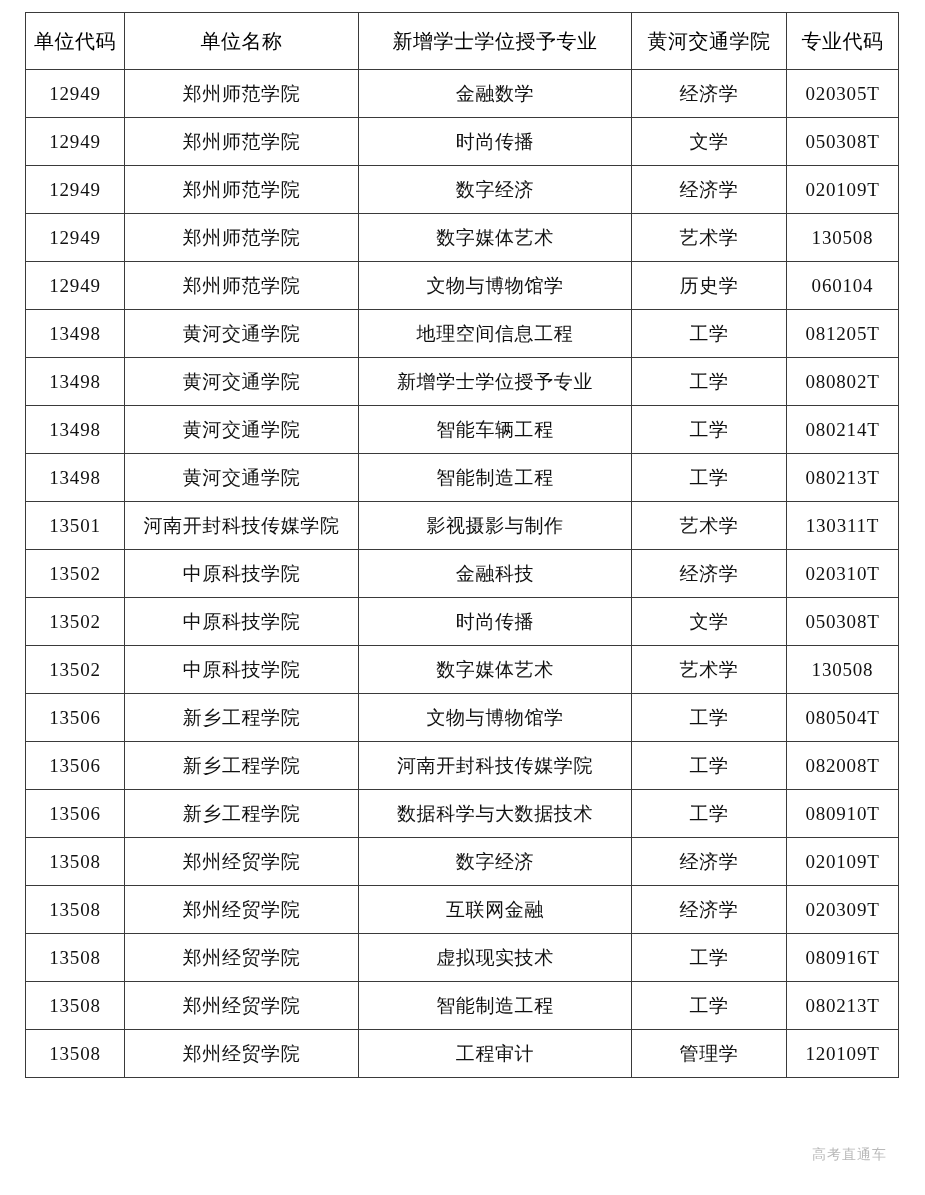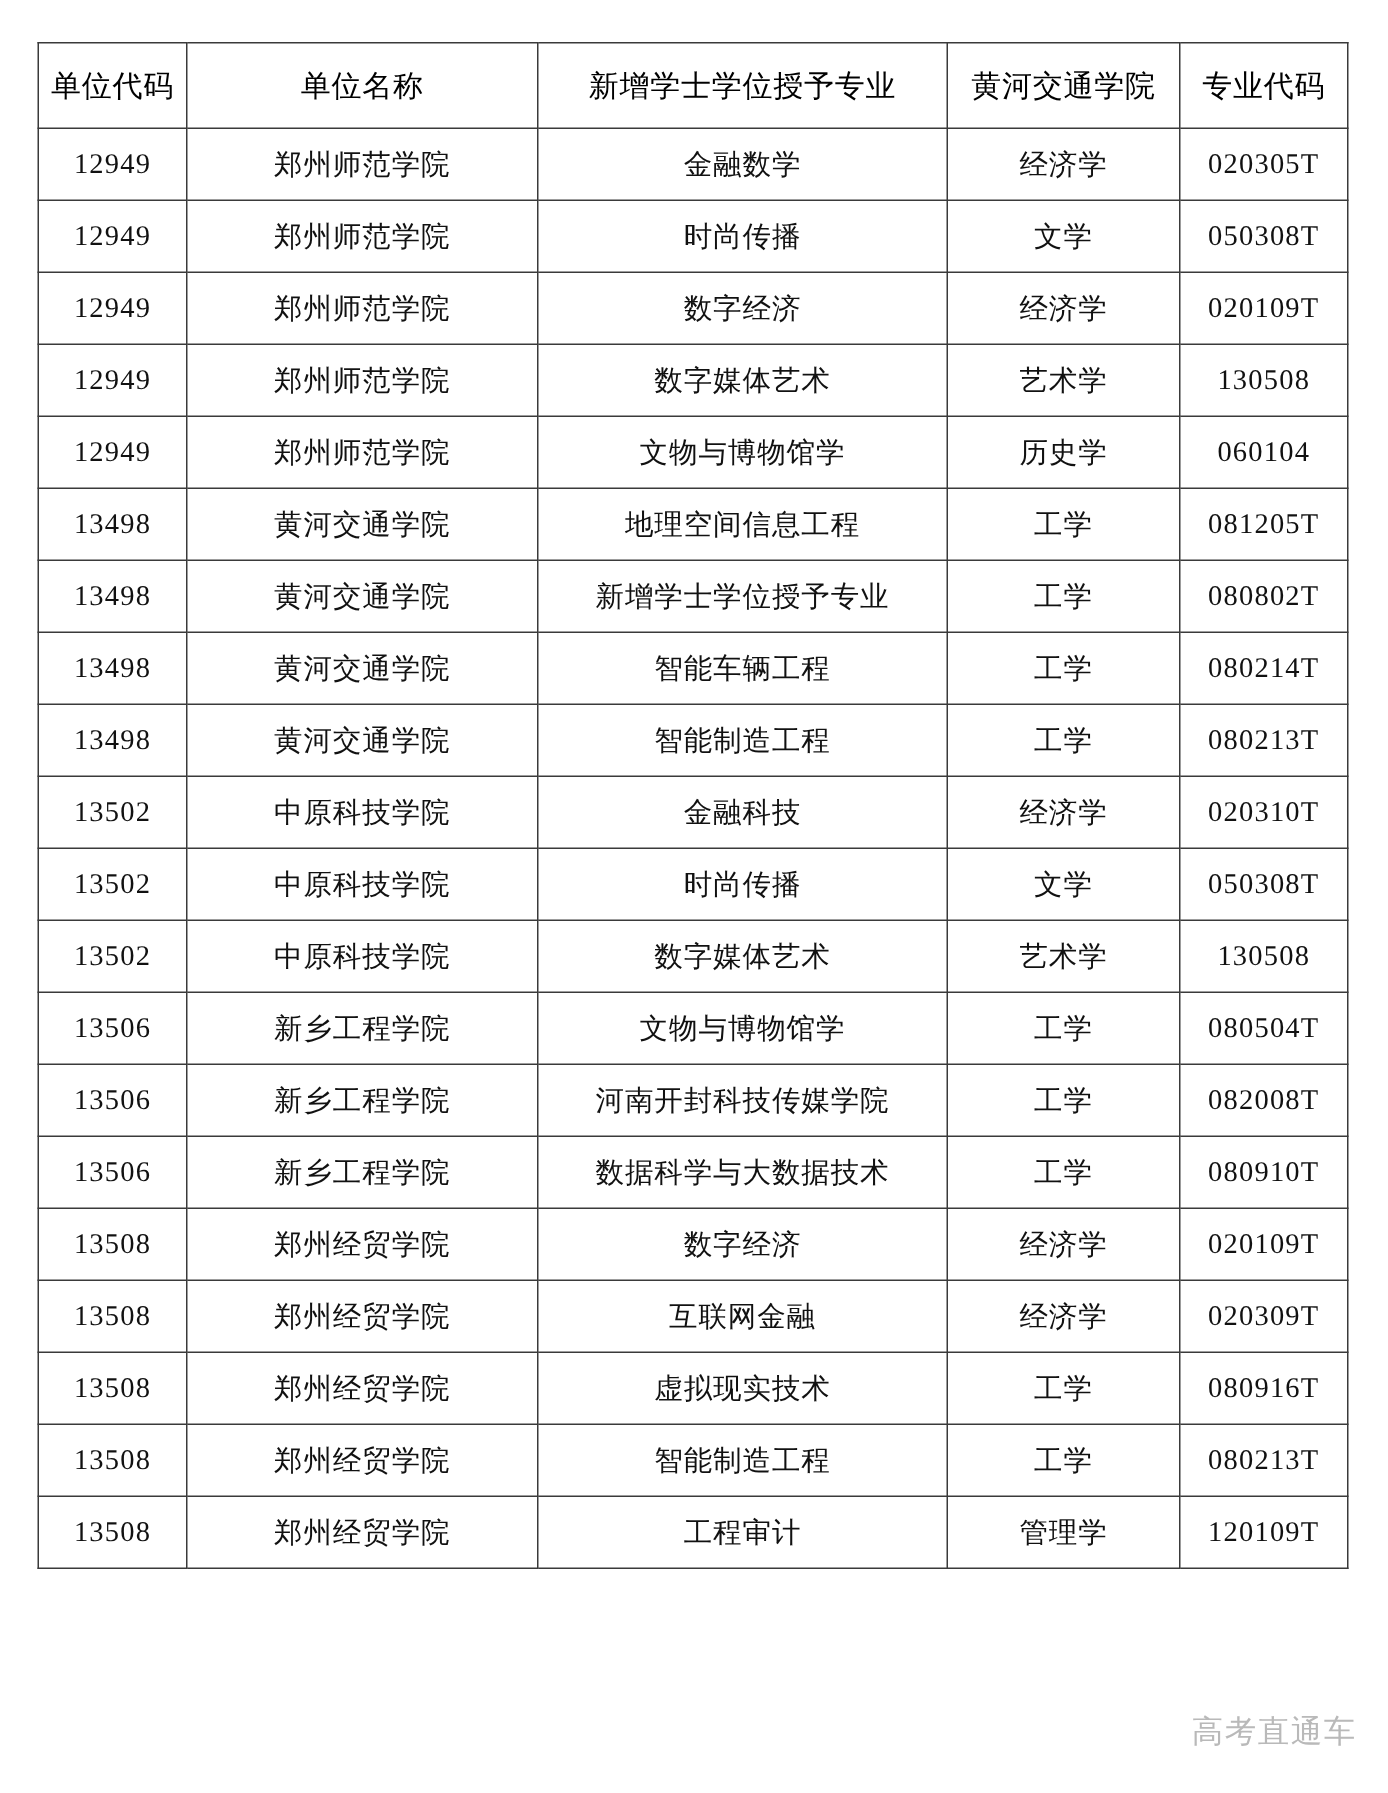--- a/index.html
+++ b/index.html
@@ -12,21 +12,21 @@
     width: 925px;
     height: 1195px;
     font-family: "Liberation Serif", "DejaVu Serif", serif;
     overflow: hidden;
     position: relative;
   }
 
   #table-wrap {
     position: absolute;
     left: 25px;
-    top: 28px;
+    top: 12px;
     width: 873px;
   }
 
   table.data-table {
     border-collapse: collapse;
     table-layout: fixed;
     width: 873px;
     background: #ffffff;
   }
 
@@ -68,21 +68,21 @@
     letter-spacing: 0.8px;
   }
 
   
   #watermark {
     position: absolute;
     left: 787px;
     top: 1141px;
     width: 125px;
     font-family: "DejaVu Sans", "Liberation Sans", sans-serif;
-    font-size: 21px;
+    font-size: 14px;
     letter-spacing: 1px;
     color: #b9b9b9;
     text-align: center;
     pointer-events: none;
     user-select: none;
     line-height: 26px;
   }
 </style>
 </head>
 <body>
@@ -163,20 +163,27 @@
           <td class="col-major-code">080214T</td>
         </tr>
         <tr>
           <td class="col-code">13498</td>
           <td>黄河交通学院</td>
           <td>智能制造工程</td>
           <td>工学</td>
           <td class="col-major-code">080213T</td>
         </tr>
         <tr>
+          <td class="col-code">13501</td>
+          <td>河南开封科技传媒学院</td>
+          <td>影视摄影与制作</td>
+          <td>艺术学</td>
+          <td class="col-major-code">130311T</td>
+        </tr>
+        <tr>
           <td class="col-code">13502</td>
           <td>中原科技学院</td>
           <td>金融科技</td>
           <td>经济学</td>
           <td class="col-major-code">020310T</td>
         </tr>
         <tr>
           <td class="col-code">13502</td>
           <td>中原科技学院</td>
           <td>时尚传播</td>

